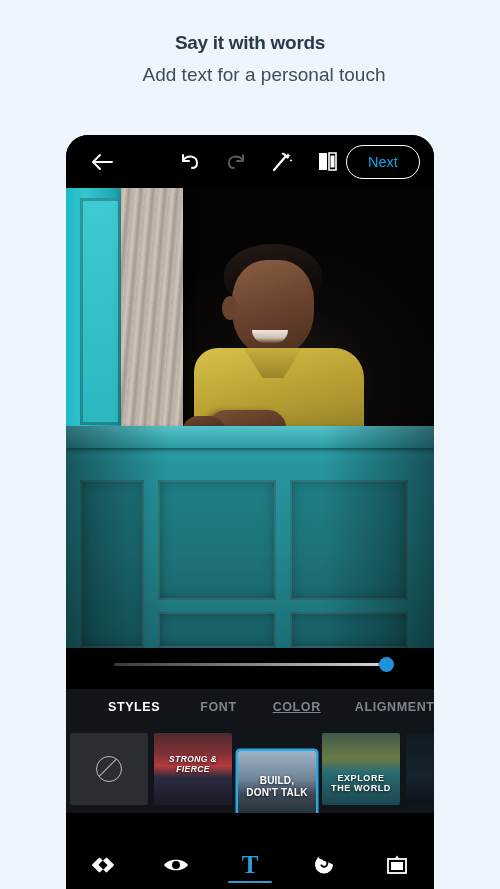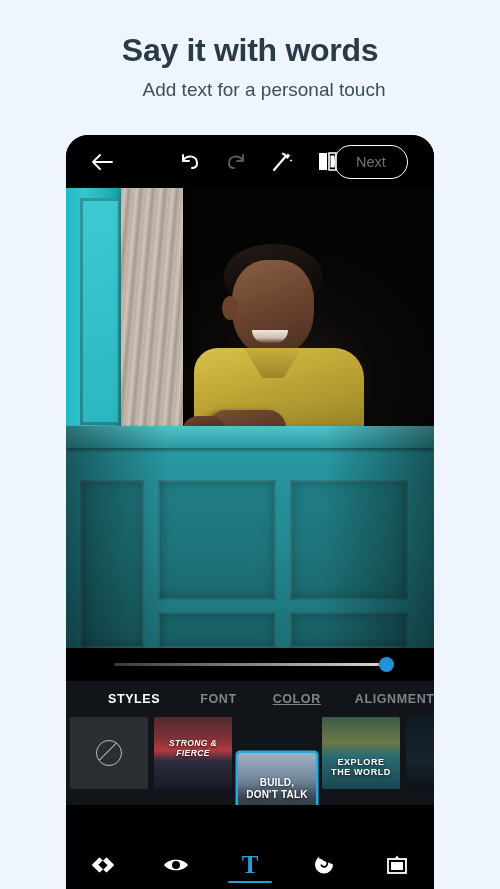--- a/index.html
+++ b/index.html
@@ -9,21 +9,21 @@
     font-family:"Liberation Sans", sans-serif;
     overflow:hidden;
     position:relative;
   }
   .promo{
     position:absolute;top:0;left:0;width:500px;
     text-align:center;
   }
   .promo-title{
     margin:0;padding-top:32px;
-    font-size:32px;font-weight:bold;color:#2b3a47;
+    font-size:19px;font-weight:bold;color:#2b3a47;
     letter-spacing:-0.3px;
   }
   .promo-sub{
     margin:0;padding-top:10px;
     font-size:19px;font-weight:normal;color:#3c4d5c;padding-left:28px;
   }
 
   
   .phone{
     position:absolute;left:66px;top:135px;
@@ -42,23 +42,23 @@
     position:absolute;top:0;height:53px;
     display:flex;align-items:center;justify-content:center;
     cursor:pointer;
   }
   .tb-back{left:16px;width:40px;}
   .tb-undo{left:104px;width:40px;}
   .tb-redo{left:150px;width:40px;}
   .tb-magic{left:196px;width:40px;}
   .tb-compare{left:242px;width:40px;}
   .next-pill{
-    position:absolute;right:26px;top:10px;
+    position:absolute;right:14px;top:10px;
     width:72px;height:32px;border:1.6px solid #fff;border-radius:17px;
-    color:#737373;font-size:14.5px;
+    color:#0ea5e9;font-size:14.5px;
     display:flex;align-items:center;justify-content:center;
     cursor:pointer;background:transparent;
   }
 
   
   .canvas{
     position:relative;width:368px;height:460px;
     background:#000;overflow:hidden;
   }
   .photo{position:absolute;inset:0;}
@@ -173,36 +173,36 @@
   }
   .slider-knob{
     position:absolute;left:313px;top:9px;width:15px;height:15px;border-radius:50%;
     background:#1f92d8;box-shadow:0 0 3px rgba(0,0,0,.6);
     cursor:pointer;
   }
 
   
   .tabs{
     position:relative;width:368px;height:36px;background:#111418;
-    display:flex;align-items:center;
+    display:flex;align-items:center;margin-top:8px;
   }
   .tab{
     flex:0 0 auto;font-size:12.5px;font-weight:bold;letter-spacing:.6px;
     color:#7d858d;cursor:pointer;
   }
   .tab.active{color:#ffffff;}
   .tab-styles{margin-left:42px;}
   .tab-font{margin-left:40px;}
   .tab-color{margin-left:36px;text-decoration:underline;}
   .tab-align{margin-left:34px;}
 
   
   .thumbs{
     position:relative;width:368px;height:88px;background:#111418;
-    display:flex;align-items:flex-start;padding-left:4px;gap:6px;
+    display:flex;align-items:center;padding-left:4px;gap:6px;
     overflow:hidden;
   }
   .thumb{
     position:relative;flex:0 0 auto;height:72px;
     border-radius:2px;overflow:hidden;cursor:pointer;
   }
   .thumb.none{
     width:78px;background:#2a2d31;
     display:flex;align-items:center;justify-content:center;
   }

